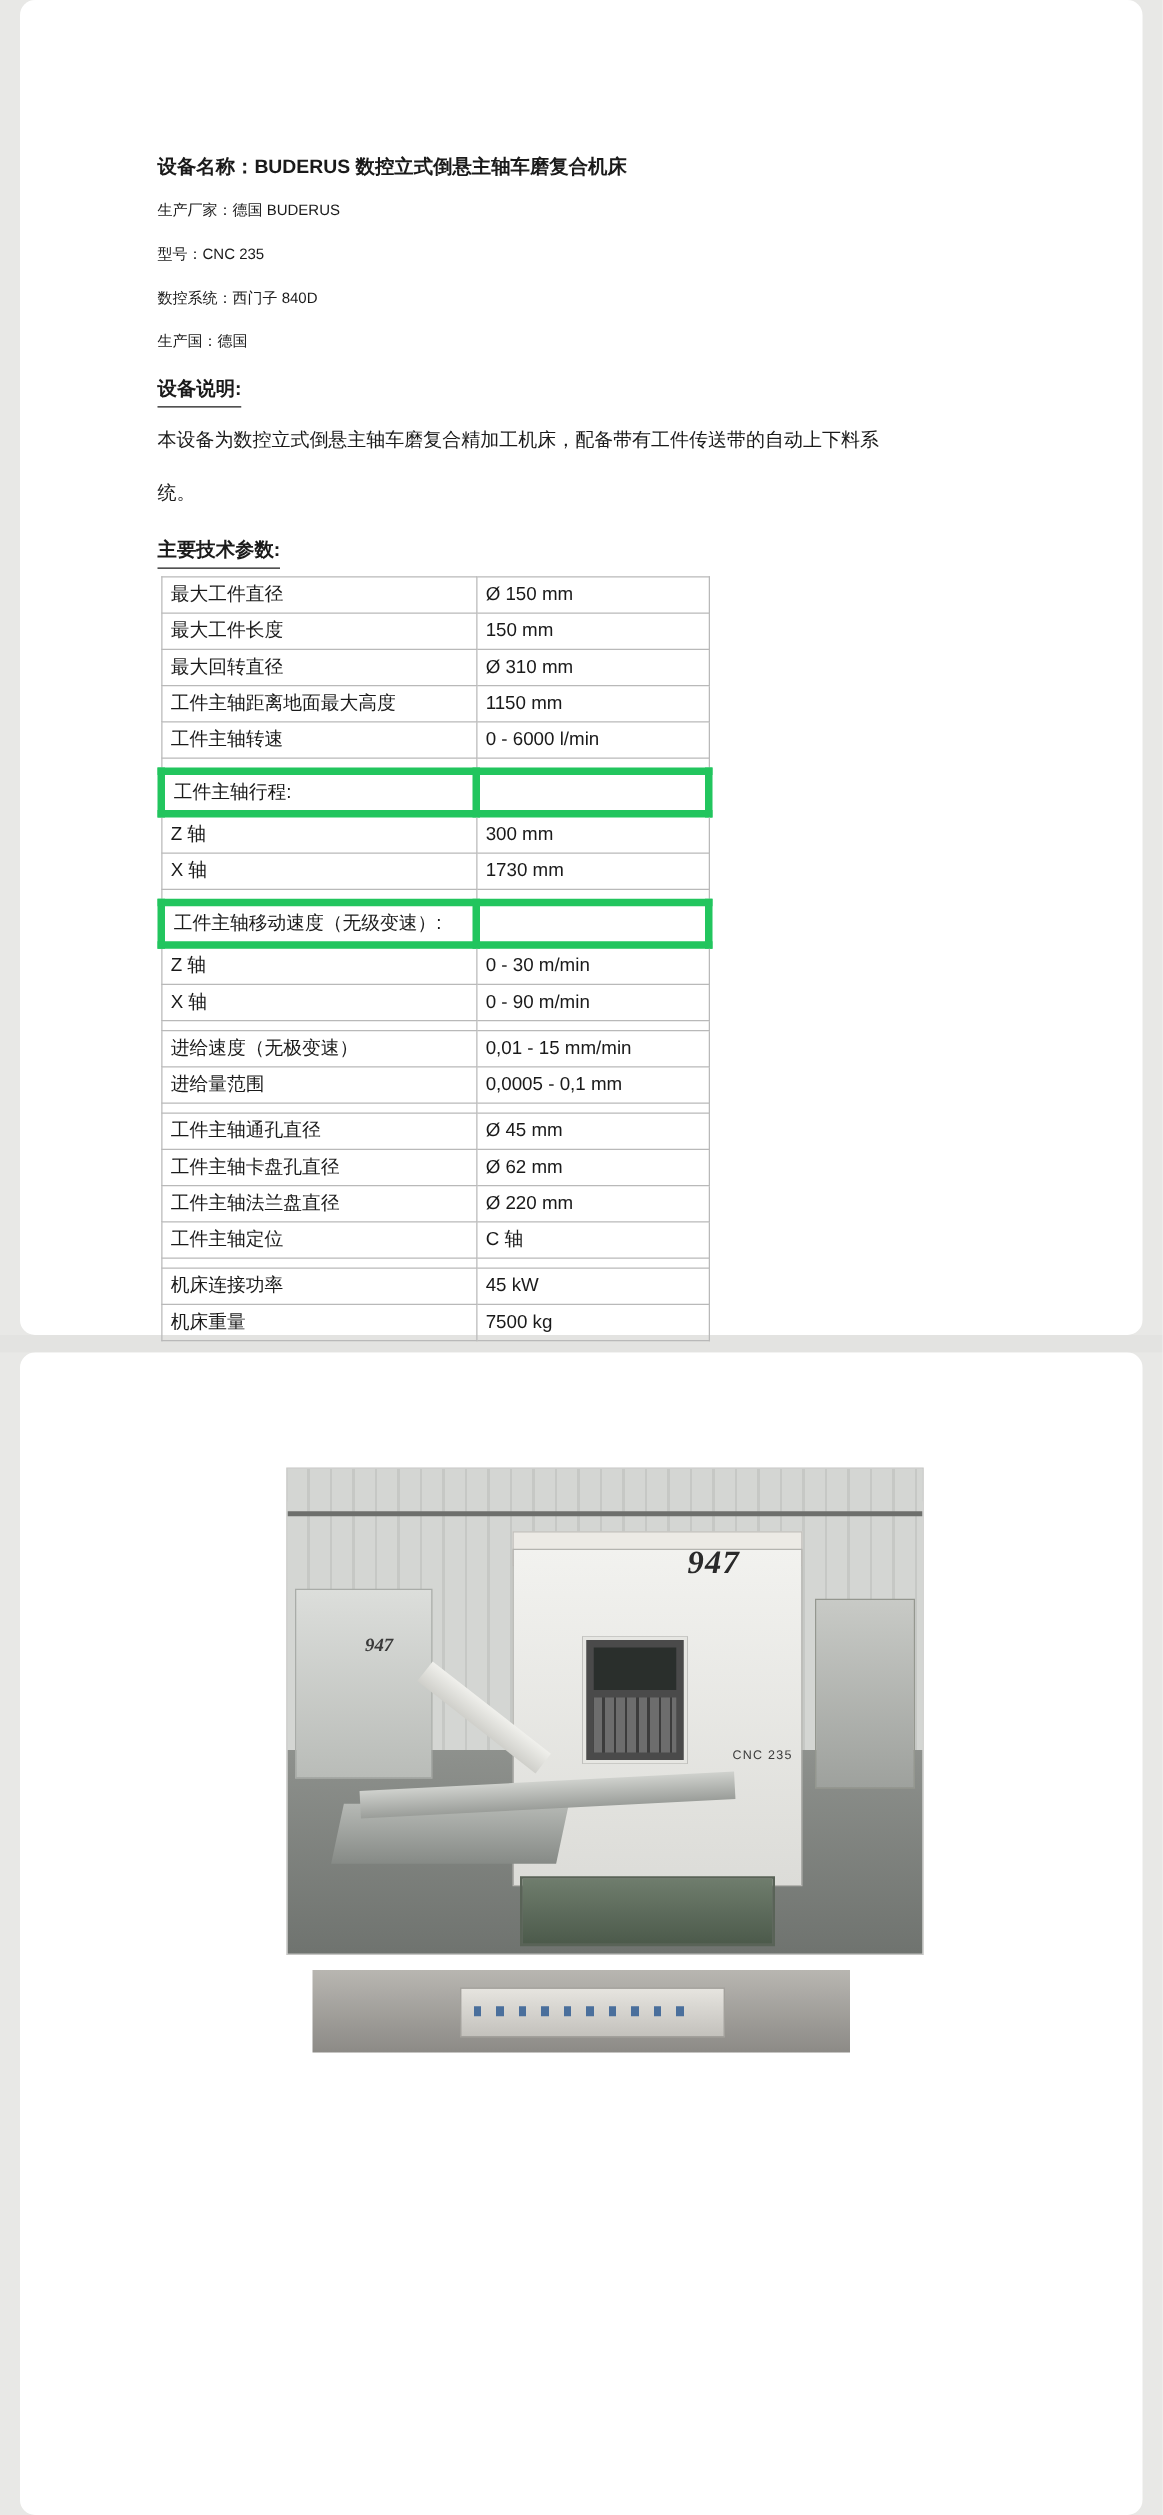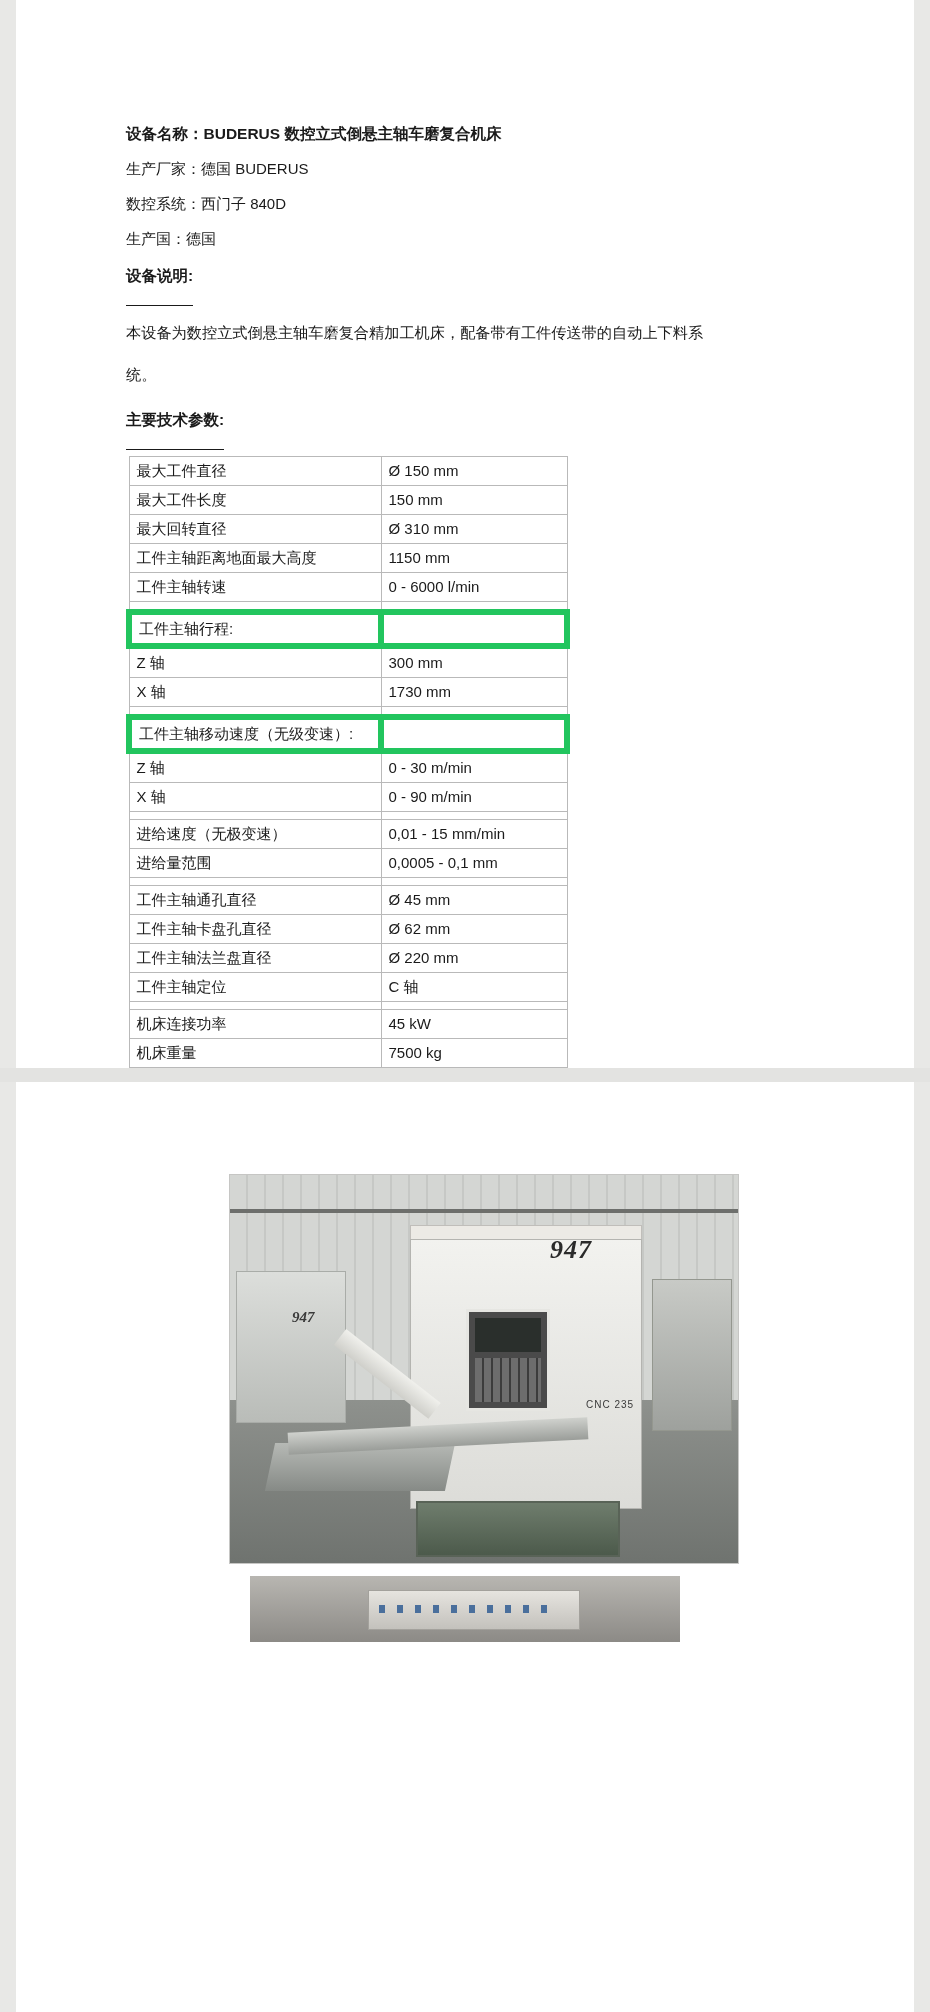--- a/index.html
+++ b/index.html
@@ -13,37 +13,38 @@
     color: #1a1a1a;
   }
   .page-wrap {
     width: 930px;
     position: relative;
   }
   .sheet {
     background: #ffffff;
     margin: 0 16px 0 16px;
     position: relative;
+    border-radius: 12px;
   }
   .sheet-1 {
     padding: 0;
     height: 1068px;
   }
   .gap {
     height: 14px;
     background: #e3e3e1;
   }
   .sheet-2 {
     height: 930px;
   }
   .content {
     padding: 120px 110px 0 110px;
   }
   .line {
-    font-size: 15px;
+    font-size: 12px;
     line-height: 27px;
     margin-bottom: 8px;
     white-space: nowrap;
   }
   .lbl {
     color: #1a1a1a;
   }
   .b {
     font-weight: bold;
   }
@@ -52,21 +53,21 @@
     line-height: 27px;
     margin-bottom: 8px;
     font-weight: bold;
   }
   .title-line .lbl {
     font-weight: bold;
   }
   .underlined {
     display: inline-block;
     border-bottom: 1px solid #1a1a1a;
-    padding-bottom: 18px;
+    padding-bottom: 3px;
     font-weight: bold;
     font-size: 15.5px;
   }
   .sec {
     margin-top: 14px;
     margin-bottom: 6px;
   }
   .para {
     font-size: 15.2px;
     line-height: 42px;
@@ -221,20 +222,23 @@
     <div class="content">
 
       <div class="title-line">
         <span class="lbl b">设备名称：</span><span class="b">BUDERUS 数控立式倒悬主轴车磨复合机床</span>
       </div>
 
       <div class="line">
         <span class="lbl">生产厂家：</span><span>德国 BUDERUS</span>
       </div>
 
+      <div class="line">
+        <span class="lbl">型号：</span><span>CNC 235</span>
+      </div>
 
       <div class="line">
         <span class="lbl">数控系统：</span><span>西门子 840D</span>
       </div>
 
 
       <div class="line">
         <span class="lbl">生产国：</span><span>德国</span>
       </div>
 

